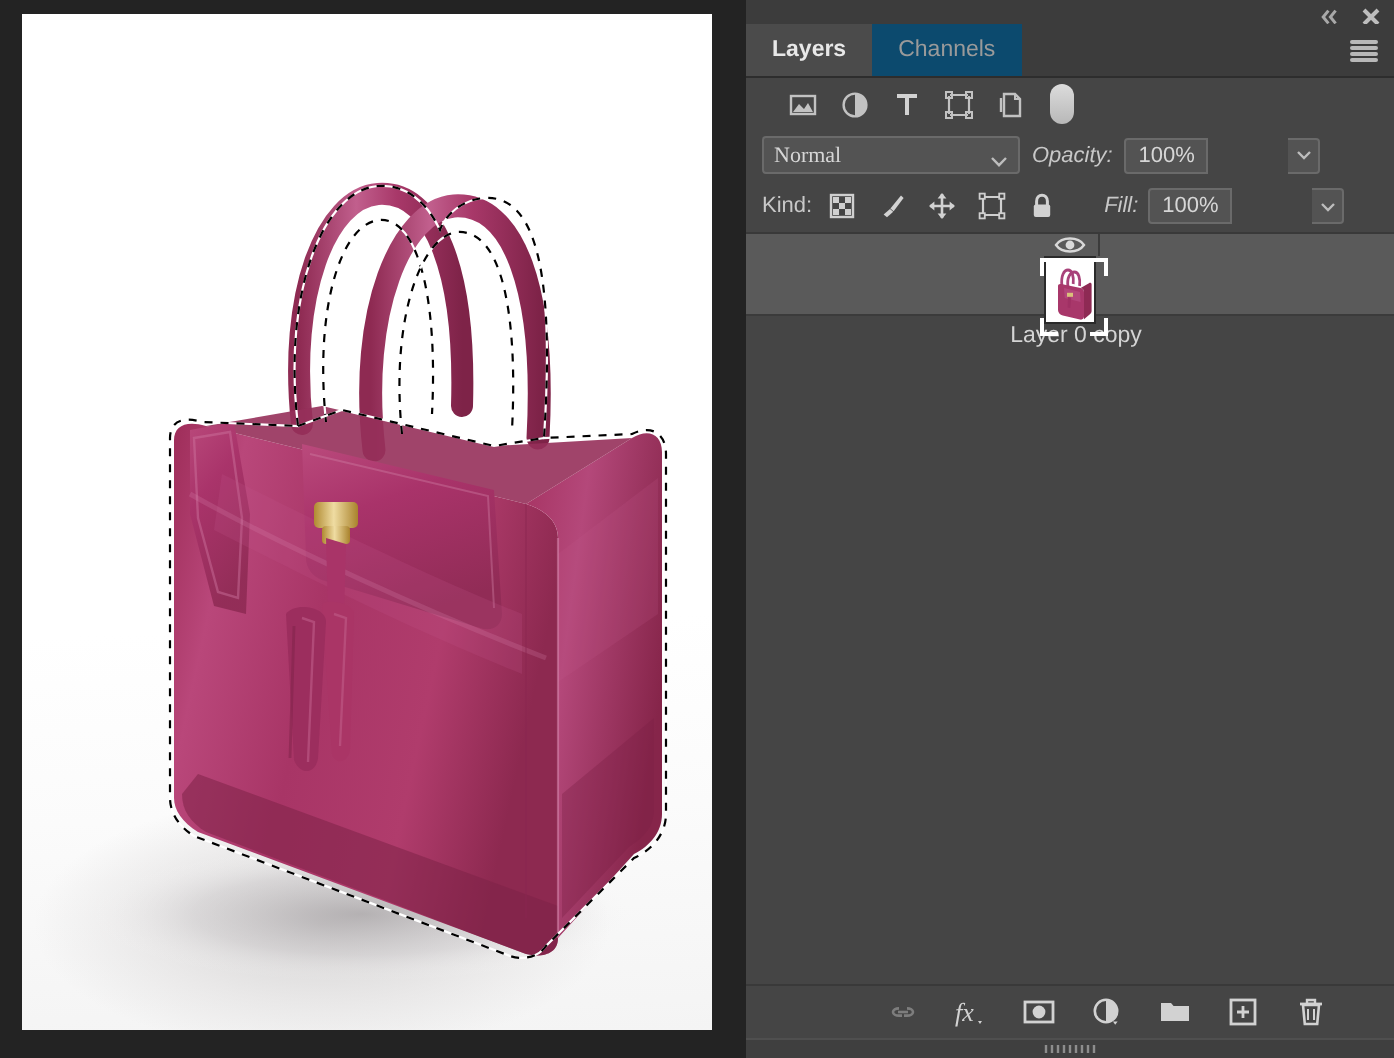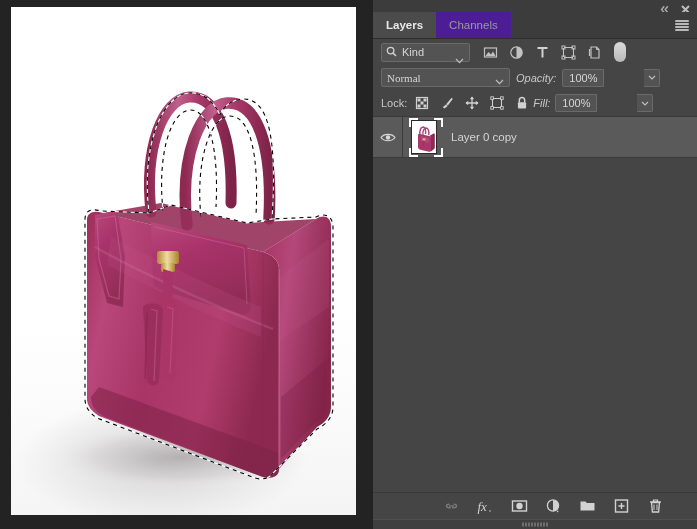--- a/index.html
+++ b/index.html
@@ -62,21 +62,21 @@
     height: 27px; width: 100%;
     background: #3c3c3c;
     display: flex; align-items: stretch;
     border-bottom: 1px solid #2d2d2d;
   }
   .tab {
     display: flex; align-items: center;
     padding: 0 13px;
     font-size: 11.5px;
     color: #9a9a9a;
-    background: #4c1d95;
+    background: #0c4a6e;
     cursor: default;
   }
   .tab.active {
     background: #4b4b4b;
     color: #e8e8e8;
     font-weight: bold;
   }
   #panel-menu-btn {
     position: absolute; right: 8px; top: 8px;
     width: 14px; height: 11px;
@@ -147,36 +147,37 @@
   .numgroup { display: flex; align-items: flex-start; gap: 40px; }
 
   
   #lock-row {
     height: 26px; display: flex; align-items: center;
     padding: 0 8px; gap: 0;
   }
   #lock-row .lockword { font-size: 11px; color: #c8c8c8; margin-right: 8px; }
   .lock-icons { display: flex; align-items: center; gap: 11px; }
   .l-ico { width: 14px; height: 14px; display: block; }
-  #fill-wrap { display: flex; align-items: center; gap: 5px; margin-left: 4px; }
+  #fill-wrap { display: flex; align-items: center; gap: 5px; margin-left: 24px; }
 
   
   #layer-list {
     flex: 1;
     background: #454545;
     border-top: 1px solid #393939;
     overflow: hidden;
     position: relative;
   }
   .layer-row {
     display: flex; align-items: center;
     height: 41px;
     border-bottom: 1px solid #3b3b3b;
     background: #454545;
     position: relative;
+    flex-direction: column;
   }
   .layer-row.selected { background: #5a5a5a; }
   .eye-cell {
     width: 30px; height: 100%;
     display: flex; align-items: center; justify-content: center;
     border-right: 1px solid #3b3b3b;
   }
   .thumb-wrap {
     width: 42px; height: 100%;
     display: flex; align-items: center; justify-content: center;
@@ -349,34 +350,20 @@
         <i></i>
           <i></i>
           <i></i>
           <i></i>
       </div>
     </div>
 
     <div id="panel-body">
 
       <div id="filter-row">
-        <div id="kind-select">
-          <span>
-            <svg width="11" height="11" viewBox="0 0 11 11">
-              <circle cx="4.6" cy="4.6" r="3.3" fill="none" stroke="#cfcfcf" stroke-width="1.3"></circle>
-              <path d="M7.1,7.1 L10,10" stroke="#cfcfcf" stroke-width="1.5"></path>
-            </svg>
-          </span>
-          <span class="lbl">Kind</span>
-          <span class="chev">
-            <svg width="9" height="6" viewBox="0 0 9 6">
-                <path d="M1,1 L4.5,4.6 L8,1" fill="none" stroke="#bdbdbd" stroke-width="1.2"></path>
-              </svg>
-          </span>
-        </div>
 
         <div class="filter-icons">
           <span class="f-ico">
             <svg width="15" height="15" viewBox="0 0 15 15">
               <rect x="1.5" y="3" width="12" height="9" fill="none" stroke="#c2c2c2" stroke-width="1.2"></rect>
               <path d="M2.5,11 L5.5,7 L8,9.5 L10,6.5 L12.5,11 Z" fill="#c2c2c2"></path>
             </svg>
           </span>
           <span class="f-ico">
             <svg width="15" height="15" viewBox="0 0 15 15">
@@ -424,21 +411,21 @@
           <div class="numbox">100%</div>
           <div class="numstep">
             <svg width="8" height="5" viewBox="0 0 8 5">
                 <path d="M1,1 L4,4 L7,1" fill="none" stroke="#bdbdbd" stroke-width="1.2"></path>
               </svg>
           </div>
         </div>
       </div>
 
       <div id="lock-row">
-        <span class="lockword">Lock:</span>
+        <span class="lockword">Kind:</span>
         <div class="lock-icons">
           <span class="l-ico">
             <svg width="14" height="14" viewBox="0 0 14 14">
               <rect x="1.5" y="1.5" width="11" height="11" fill="none" stroke="#cfcfcf" stroke-width="1.2"></rect>
               <rect x="2.5" y="2.5" width="3" height="3" fill="#cfcfcf"></rect>
               <rect x="8.5" y="2.5" width="3" height="3" fill="#cfcfcf"></rect>
               <rect x="5.5" y="5.5" width="3" height="3" fill="#cfcfcf"></rect>
               <rect x="2.5" y="8.5" width="3" height="3" fill="#cfcfcf"></rect>
               <rect x="8.5" y="8.5" width="3" height="3" fill="#cfcfcf"></rect>
             </svg>

